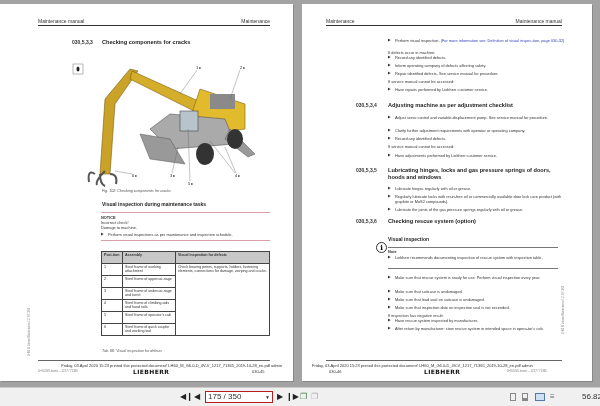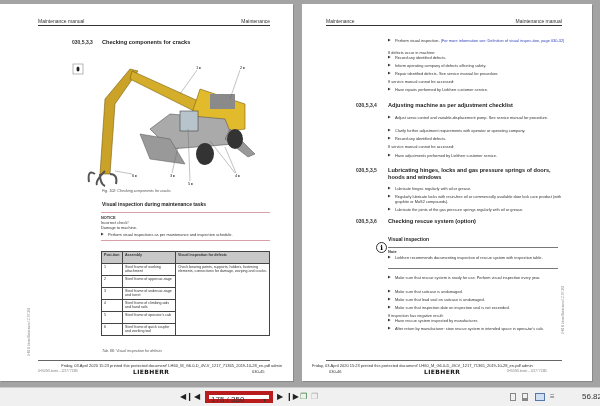--- a/index.html
+++ b/index.html
@@ -23,21 +23,21 @@
   table.insp { position:absolute; left:101px; top:247px; width:169px; border-collapse:collapse; font-size:3.6px; color:#333; }
   table.insp th { background:#c8c8c8; text-align:left; font-weight:bold; border:0.6px solid #444; padding:1px 2px; vertical-align:top; height:9px; }
   table.insp td { border:0.6px solid #444; padding:1px 2px; vertical-align:top; height:9px; line-height:4.4px; }
   .footer { position:absolute; font-size:4px; color:#333; }
   .footline { position:absolute; height:0.6px; background:#666; }
   .brand { position:absolute; font-size:6px; font-weight:900; letter-spacing:0.4px; color:#111; font-family:"DejaVu Sans", sans-serif; }
   .small { position:absolute; font-size:2.8px; color:#777; }
   .vert { position:absolute; font-size:2.6px; color:#888; transform:rotate(-90deg); transform-origin:left top; white-space:nowrap; }
   .toolbar { position:absolute; left:0; top:387px; width:600px; height:19px; background:#f0f0f0; border-top:1px solid #ccc; }
   .tb-btn { position:absolute; top:4px; font-size:8px; color:#222; cursor:pointer; }
-  .pagebox { position:absolute; left:205px; top:3px; width:68px; height:12px; background:#fff; border:4px solid #b91c1c; font-size:8px; color:#333; box-sizing:border-box; padding-left:2px; line-height:10px; }
+  .pagebox { position:absolute; left:205px; top:3px; width:68px; height:12px; background:#fff; border:1px solid #b91c1c; font-size:8px; color:#333; box-sizing:border-box; padding-left:2px; line-height:10px; }
   .pagebox .dd { position:absolute; right:2px; top:0; font-size:5px; }
   .zoomval { position:absolute; left:582px; top:4px; font-size:8px; color:#333; white-space:nowrap; }
   .ic-sq { position:absolute; top:5px; width:6px; height:8px; border:1px solid #888; box-sizing:border-box; }
   .machine { position:absolute; left:60px; top:55px; width:200px; height:130px; }
   .info-icon { position:absolute; left:376px; top:242px; width:9px; height:9px; border:1px solid #333; border-radius:50%; font-size:7px; font-weight:bold; text-align:center; line-height:9px; font-family:"DejaVu Serif", serif; }
 </style>
 </head>
 <body>
 
 <div class="viewer">

